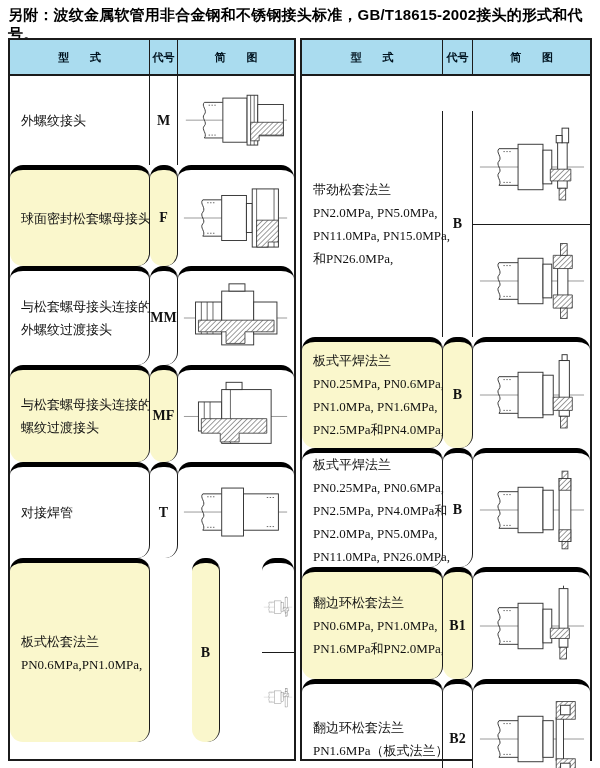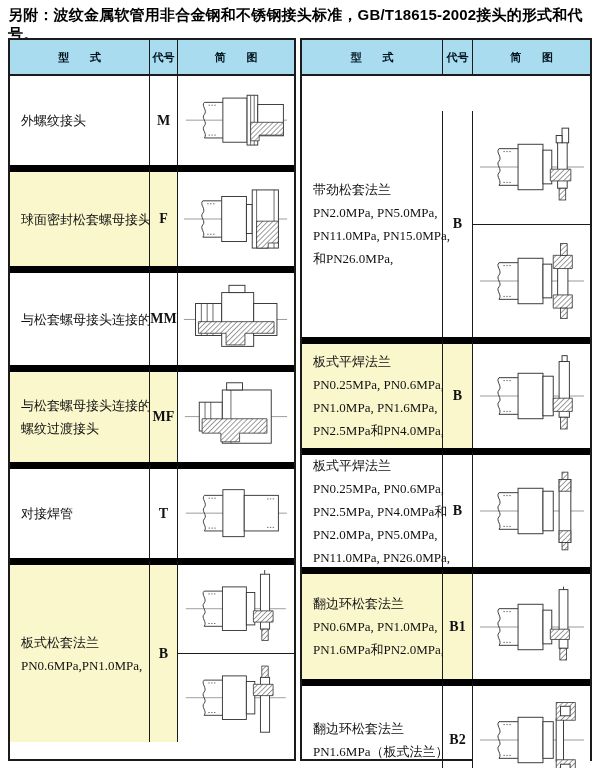--- a/index.html
+++ b/index.html
@@ -24,21 +24,21 @@
   }
   .th{
     display:flex;align-items:center;justify-content:center;
     font-size:11px;font-weight:bold;color:#00131f;
     box-sizing:border-box;
   }
   .th.sp{word-spacing:18px;}
   .th:not(:last-child){border-right:1px solid #1b1b1b;}
   .row{display:grid;box-sizing:border-box;}
   .cell{box-sizing:border-box;min-height:0;}
-  .row:not(:first-child) .cell{border-top:7px solid #000000;}
+  .row:not(:first-child) .cell{border-top:5px solid #000000;border-radius:13px;}
   .cell.type{
     border-right:1px solid #1b1b1b;
     display:flex;flex-direction:column;justify-content:center;
     padding:4px 16px 4px 11px;font-size:13px;line-height:23px;
   }
   .cell.code{
     border-right:1px solid #1b1b1b;
     display:flex;align-items:center;justify-content:center;
     font-size:14px;font-weight:bold;font-family:"Liberation Serif",serif;
   }
@@ -115,20 +115,21 @@
               <line x1="104" y1="15" x2="104" y2="95" stroke="#333" stroke-width="1"></line>
               <line x1="128" y1="15" x2="128" y2="95" stroke="#333" stroke-width="1"></line>
               <path d="M104,58 H134 V88 H120 V95 H104 Z" fill="url(#hp)" stroke="#333" stroke-width="1.1"></path>
             </svg>
           </div>
         </div>
       </div>
       <div class="row" style="grid-template-columns: 140px 28px 1fr; height: 99px;">
         <div class="cell type">
           <div class="tline">与松套螺母接头连接的</div>
+          <div class="tline">外螺纹过渡接头</div>
         </div>
         <div class="cell code">MM</div>
         <div class="cell diag">
           <div class="diag-box">
             <svg viewBox="0 0 150 110" preserveAspectRatio="xMidYMid meet" xmlns="http://www.w3.org/2000/svg">
               <defs>
                 <pattern id="hp" width="5" height="5" patternUnits="userSpaceOnUse" patternTransform="rotate(45)">
                   <rect width="5" height="5" fill="#fff"></rect>
                   <line x1="0" y1="0" x2="0" y2="5" stroke="#555" stroke-width="1.6"></line>
                 </pattern>
@@ -193,21 +194,21 @@
               <line x1="36" y1="34" x2="46" y2="34" stroke="#333" stroke-width="1" stroke-dasharray="2,2"></line>
               <line x1="36" y1="76" x2="46" y2="76" stroke="#333" stroke-width="1" stroke-dasharray="2,2"></line>
               <rect x="56" y="22" width="30" height="66" fill="#fff" stroke="#333" stroke-width="1.3"></rect>
               <rect x="86" y="30" width="48" height="50" fill="#fff" stroke="#333" stroke-width="1.3"></rect>
               <line x1="118" y1="35" x2="130" y2="35" stroke="#333" stroke-width="1" stroke-dasharray="2,2"></line>
               <line x1="118" y1="75" x2="130" y2="75" stroke="#333" stroke-width="1" stroke-dasharray="2,2"></line>
             </svg>
           </div>
         </div>
       </div>
-      <div class="row" style="grid-template-columns: 140px 28px 1fr; height: 184px;">
+      <div class="row" style="grid-template-columns: 140px 28px 1fr; height: 184px; gap: 42px;">
         <div class="cell type hl">
           <div class="tline">板式松套法兰</div>
           <div class="tline">PN0.6MPa,PN1.0MPa,</div>
         </div>
         <div class="cell code hl">B</div>
         <div class="cell diag">
           <div class="diag-box">
             <svg viewBox="0 0 150 110" preserveAspectRatio="xMidYMid meet" xmlns="http://www.w3.org/2000/svg">
               <defs>
                 <pattern id="hp" width="5" height="5" patternUnits="userSpaceOnUse" patternTransform="rotate(45)">

